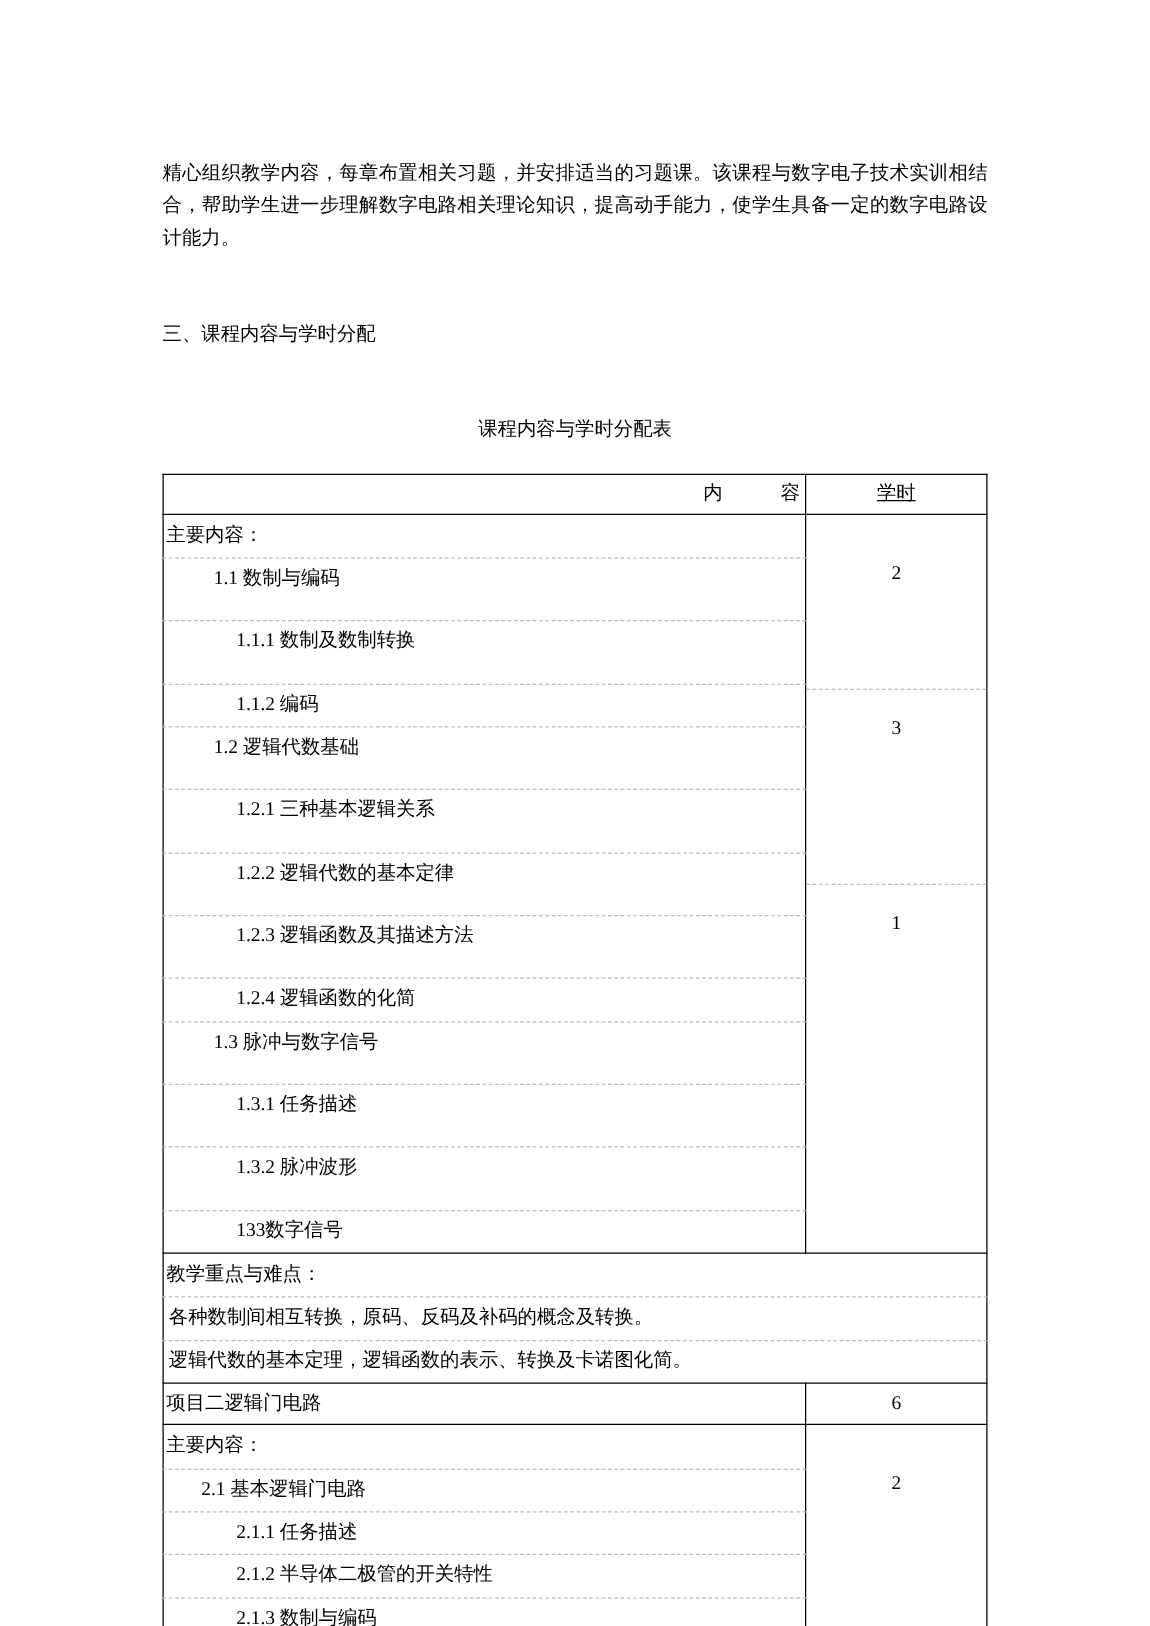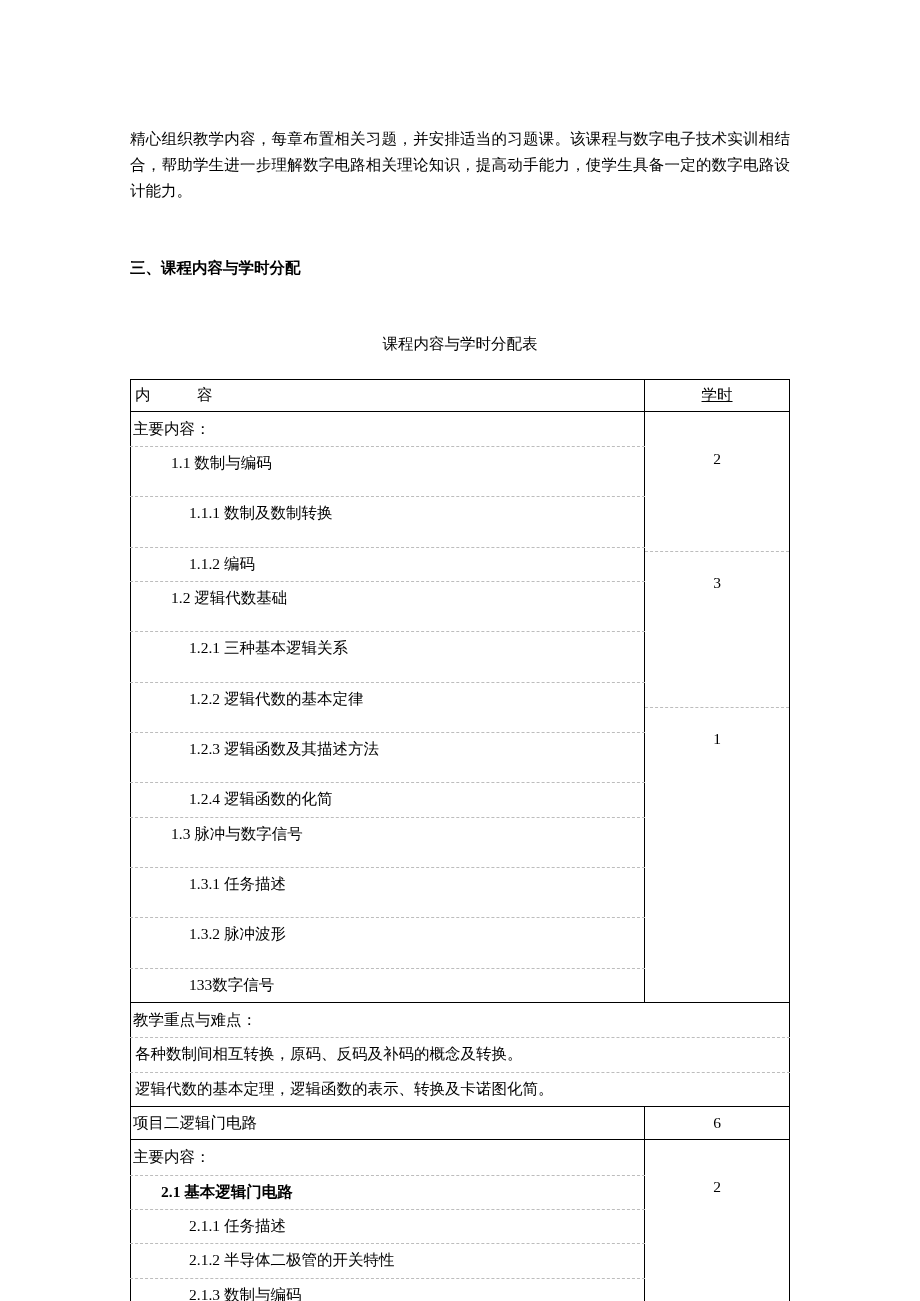--- a/index.html
+++ b/index.html
@@ -17,21 +17,21 @@
       width: var(--page-w);
       min-height: var(--page-h);
       background: #fff;
       color: var(--text);
       font-family: "SimSun", "Songti SC", serif;
       font-size: 15.5px;
       line-height: 1.7;
       padding: var(--margin-top) var(--margin-lr) 0 var(--margin-lr);
     }
     .intro { text-align: justify; margin-bottom: 50px; }
-    .section-heading { font-weight: 700; margin: 0 0 50px 0; }
+    .section-heading { font-weight: 400; margin: 0 0 50px 0; }
     .table-caption { text-align: center; margin: 0 0 22px 0; }
 
     table.syllabus {
       width: 100%;
       border-collapse: collapse;
       border: 1px solid var(--rule);
       table-layout: fixed;
     }
     table.syllabus col.col-content { }
     table.syllabus col.col-hours { width: 22%; }
@@ -43,21 +43,21 @@
       text-align: center;
       font-family: "Times New Roman", serif;
     }
     table.syllabus td.hours-header {
       text-align: center;
       text-decoration: underline;
     }
 
     
     .hdr {
-      text-align: left;
+      text-align: right;
       padding: 2px 4px;
     }
     .hdr .sp { display: inline-block; width: 3em; }
 
     
     ul.dashlist {
       list-style: none;
       margin: 0;
       padding: 0;
     }
@@ -70,21 +70,21 @@
       content: "";
       position: absolute;
       left: -1px;
       right: -1px;
       top: 0;
       border-top: 1px dashed var(--dash);
     }
     .indent-0 { padding-left: 2px !important; }
     .indent-1 { padding-left: 40px !important; }
     .indent-2 { padding-left: 58px !important; margin-top: 16px; }
-    .indent-1b{ padding-left: 30px !important; font-weight: bold; } 
+    .indent-1b{ padding-left: 30px !important; } 
     .indent-2b{ padding-left: 58px !important; }
     .num { font-family: "Times New Roman", serif; }
     td.hours-span { vertical-align: top; position: relative; }
     td.plain { padding: 3px 4px; }
     .key-row td { padding: 4px 4px; }
     .key-list { padding-left: 44px; }
   </style>
 </head>
 <body>
 

